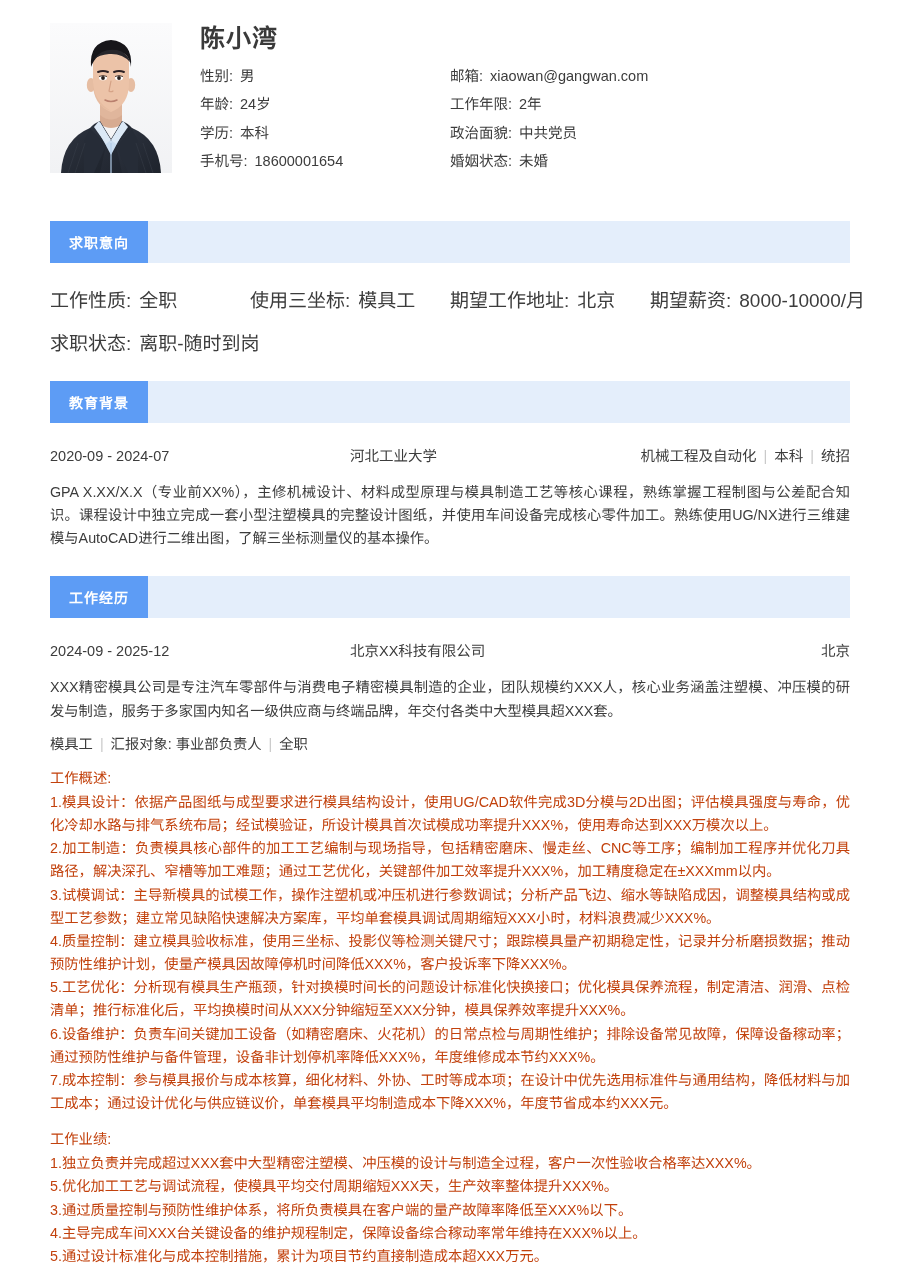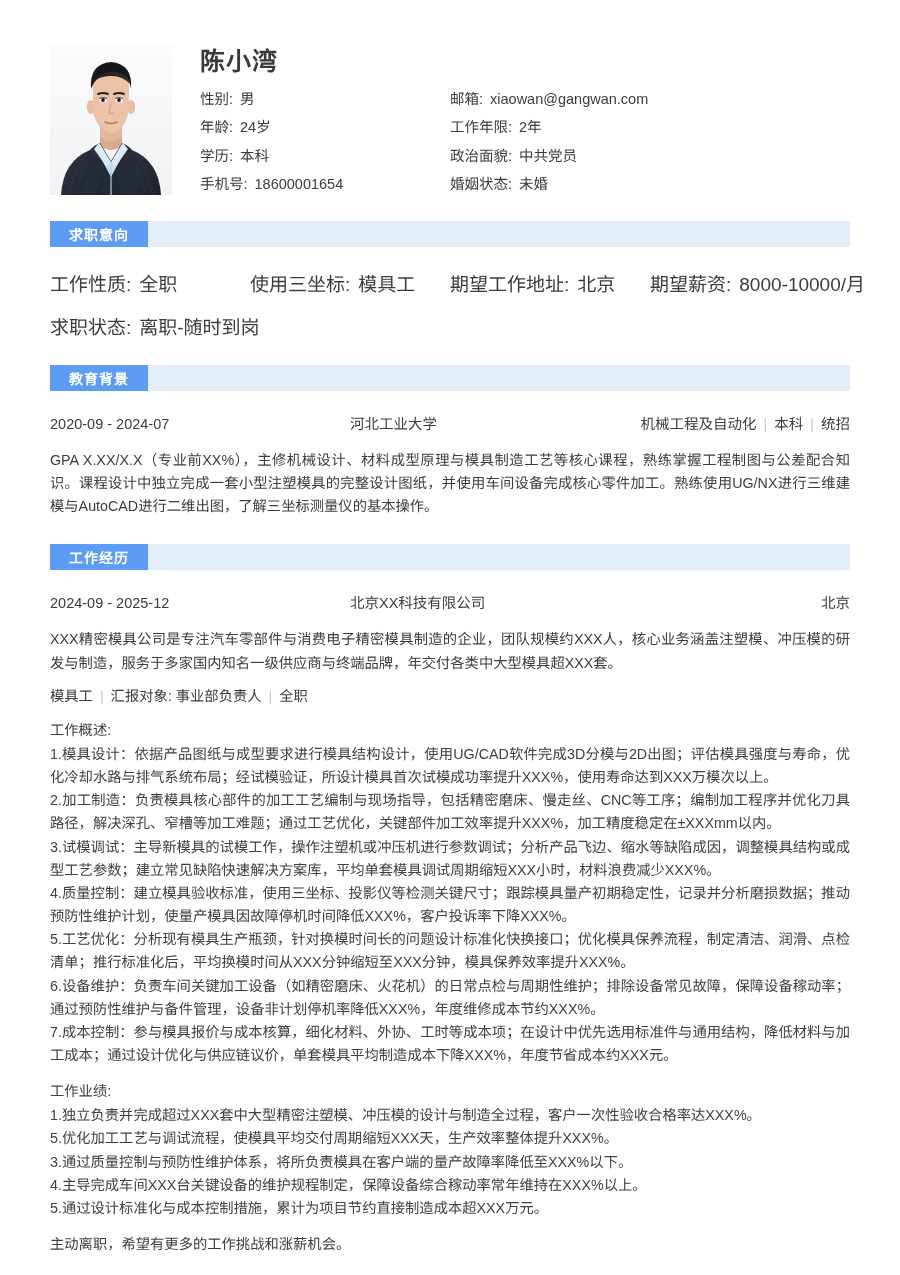--- a/index.html
+++ b/index.html
@@ -16,21 +16,21 @@
     width: 900px;
     height: 1275px;
     background: #fff;
     padding: 0 50px;
     overflow: hidden;
   }
 
   
   .header {
     display: flex;
-    align-items: flex-end;
+    align-items: center;
     height: 195px;
   }
   .photo-wrap {
     width: 122px;
     height: 150px;
     flex: 0 0 122px;
     overflow: hidden;
     background: #f4f5f7;
   }
   .photo-svg { display: block; width: 122px; height: 150px; }
@@ -58,21 +58,21 @@
     color: #3c3c3c;
     line-height: 1.35;
     white-space: nowrap;
   }
   .info-item .lbl { color: #3c3c3c; }
   .info-item .val { margin-left: 7px; color: #3c3c3c; }
 
   
   .section-banner {
     position: relative;
-    height: 26px;
+    height: 42px;
     background: #e4eefb;
     margin-top: 26px;
     display: flex;
     align-items: stretch;
   }
   .section-tag {
     background: #5d9cf5;
     color: #ffffff;
     font-size: 14px;
     font-weight: bold;
@@ -110,21 +110,21 @@
 
   .tag-line {
     font-size: 14.3px;
     color: #3c3c3c;
     margin-top: 9px;
   }
 
   .detail-list {
     font-size: 14.3px;
     line-height: 1.62;
-    color: #404040;
+    color: #c2410c;
     margin-top: 14px;
   }
   .detail-list .lead { margin-bottom: 1px; }
   .detail-list p { text-align: justify; }
 
   .spacer-12 { height: 13px; }
 
   
   .intent-row {
     display: flex;

